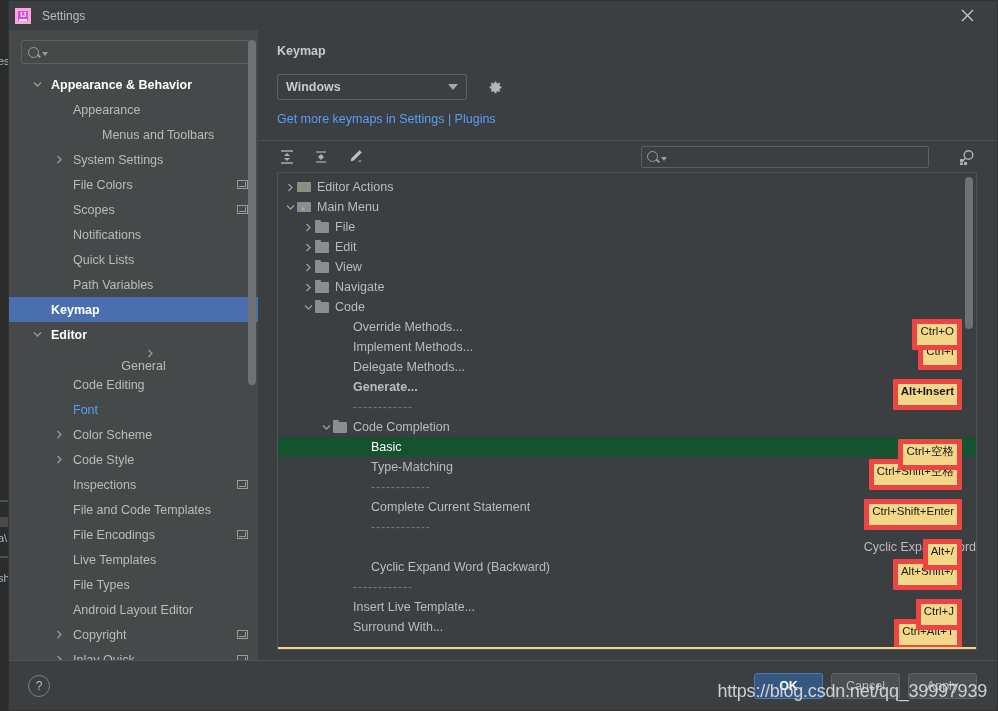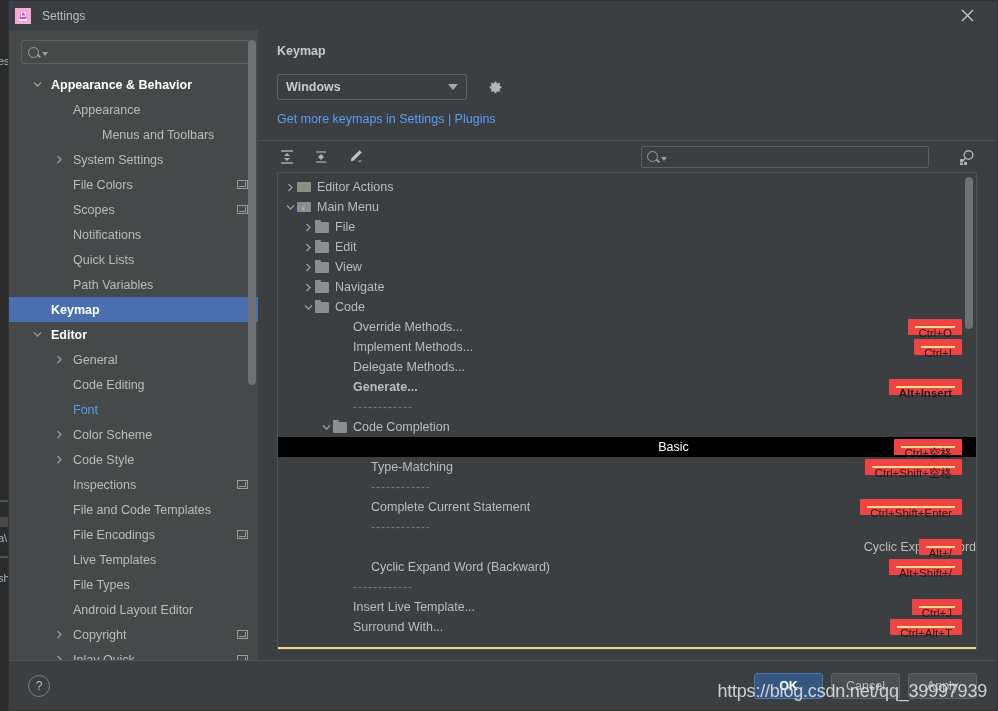--- a/index.html
+++ b/index.html
@@ -20,21 +20,21 @@
   .dialog {
     position: absolute; left: 8px; top: 0px; width: 990px; height: 711px;
     background: #3c3f41; border: 1px solid #323232;
     display: flex; flex-direction: column;
   }
   .titlebar {
     height: 29px; background: #3c3f41; display: flex; align-items: center;
     padding: 0 0 0 6px; flex: 0 0 29px; position: relative;
   }
   .ij-logo {
-    width: 16px; height: 16px; border: 5px solid #f9a8d4;
+    width: 16px; height: 16px; border: 3px solid #f9a8d4;
     background: #d946ef; color: #fff; font-size: 8px; font-weight: bold;
     display: flex; align-items: center; justify-content: center;
     letter-spacing: -0.5px; flex: 0 0 16px; font-family: "Liberation Sans", sans-serif;
   }
   .ij-logo i { font-style: normal; border-bottom: 2px solid #fff; line-height: 9px; padding: 0 1px;}
   .title-text { margin-left: 11px; font-size: 12px; color: #bbbbbb; }
   .close-btn {
     position: absolute; right: 8px; top: 0; width: 44px; height: 29px;
     display: flex; align-items: center; justify-content: center;
     color: #c8c8c8; font-size: 16px; cursor: pointer; line-height: 1;
@@ -109,31 +109,31 @@
   .find-input { flex:1; background:transparent;border:none;outline:none;color:#bbbbbb;font-size:12px;padding-left:4px;font-family:"Liberation Sans", sans-serif;}
 
   .shortcut-tree {
     margin: 0 20px 0 19px; flex: 1 1 auto; border: 1px solid #4e5254;
     background: #3c3f41; position: relative; overflow: hidden;
   }
   .krow {
     position: absolute; left: 0; right: 0; height: 20px; display: flex;
     align-items: center; font-size: 12.5px; color: #bbbbbb; white-space: nowrap;
   }
-  .krow.sel { background: #000000; color: #ffffff; justify-content: center; }
+  .krow.sel { background: #14532d; color: #ffffff; }
   .karrow { width: 13px; flex: 0 0 13px; display:inline-flex;align-items:center;justify-content:center;color:#9a9c9c;}
   .kicon { width: 16px; flex: 0 0 16px; display:inline-flex;align-items:center; margin-right:4px;}
   .folder {
     width: 14px; height: 11px; background: #8b8d8f; border-radius: 1px; position: relative;
   }
   .folder::before { content:''; position:absolute; top:-2px; left:0; width:6px; height:3px; background:#8b8d8f; border-radius:1px 1px 0 0;}
   .dashes { color: #7b7e80; letter-spacing: 1px; font-size: 12px; }
   .sc {
-    position: absolute; right: 14px; top: 2px; height: 16px; background: #f2d888;
-    border: 7px solid #ef4444; color: #1b1b1b; font-size: 11.5px; line-height: 14px;
+    position: absolute; right: 14px; top: 2px; height: 31px; background: #f2d888;
+    border: 5px solid #ef4444; color: #1b1b1b; font-size: 11.5px; line-height: 14px;
     padding: 0 3px; border-radius: 1px; font-family: "Liberation Sans", sans-serif;
   }
   .kscroll { position: absolute; right: 3px; width: 8px; background: #6e7274; border-radius:4px;}
   .hsplit { position:absolute; left:0; right:0; bottom:0; height:2px; background:#f2d888; }
 
   
   .footer {
     height: 50px; flex: 0 0 50px; display: flex; align-items: center;
     padding: 0 20px 0 19px; border-top: 1px solid #4e5254; position: relative;
   }
@@ -245,21 +245,21 @@
               <span class="node-label" style="margin-left: 8px;">Keymap</span>
             </div>
             <div class="node bold" style="padding-left: 22px;">
               <span class="arrow" style="margin-left: 0px;">
                 <svg width="9" height="7" viewBox="0 0 9 7">
                   <path d="M1 1.5L4.5 5 8 1.5" stroke="#9a9c9c" stroke-width="1.3" fill="none"></path>
                 </svg>
               </span>
               <span class="node-label" style="margin-left: 8px;">Editor</span>
             </div>
-            <div class="node" style="padding-left: 22px;">
+            <div class="node" style="padding-left: 22px; flex-direction: column;">
               <span class="arrow" style="margin-left: 22px;">
                 <svg width="7" height="9" viewBox="0 0 7 9">
                   <path d="M1.5 1L5 4.5 1.5 8" stroke="#9a9c9c" stroke-width="1.3" fill="none"></path>
                 </svg>
               </span>
               <span class="node-label" style="margin-left: 8px;">General</span>
             </div>
             <div class="node" style="padding-left: 22px;">
               <span class="arrow" style="margin-left: 22px;"></span>
               <span class="node-label" style="margin-left: 8px;">Code Editing</span>

